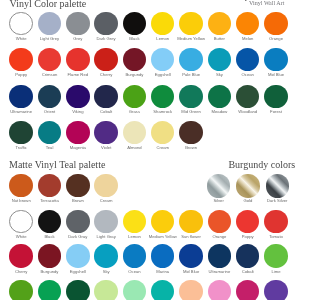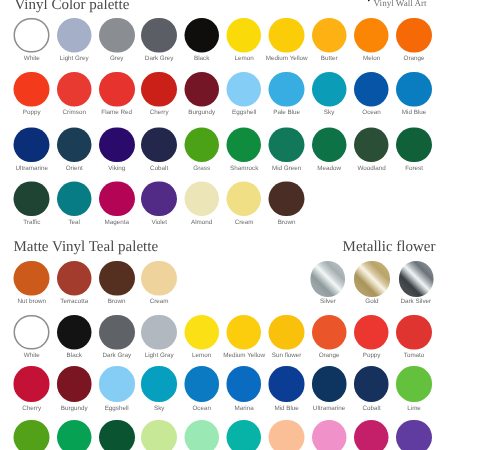--- a/index.html
+++ b/index.html
@@ -33,21 +33,21 @@
 
   <div class="brand">
     <svg class="brand-mark" viewBox="0 0 13 15">
       <path d="M6.5 -4 C 1.5 -2.6 0 2 2.4 9.6 C 8.6 8 11.2 3 6.5 -4 Z" fill="#1b1b1b"></path>
     </svg>
     <span class="brand-name">Vinyl Wall Art</span>
   </div>
 
   <div class="sec-title" id="title-glossy">Vinyl Color palette</div>
   <div class="sec-title" id="title-matte">Matte Vinyl Teal palette</div>
-  <div class="sec-title" id="title-metallic">Metallic flower</div>
+  <div class="sec-title" id="title-metallic">Burgundy colors</div>
 
   <div class="grid" id="swatch-layer">
       <div class="cell" style="left: 6.68px; top: 12px;">
         <div class="sw outline"></div>
         <div class="lbl">White</div>
       </div>
       <div class="cell" style="left: 35px; top: 12px;">
         <div class="sw" style="background: rgb(165, 176, 200);"></div>
         <div class="lbl">Light Grey</div>
       </div>

